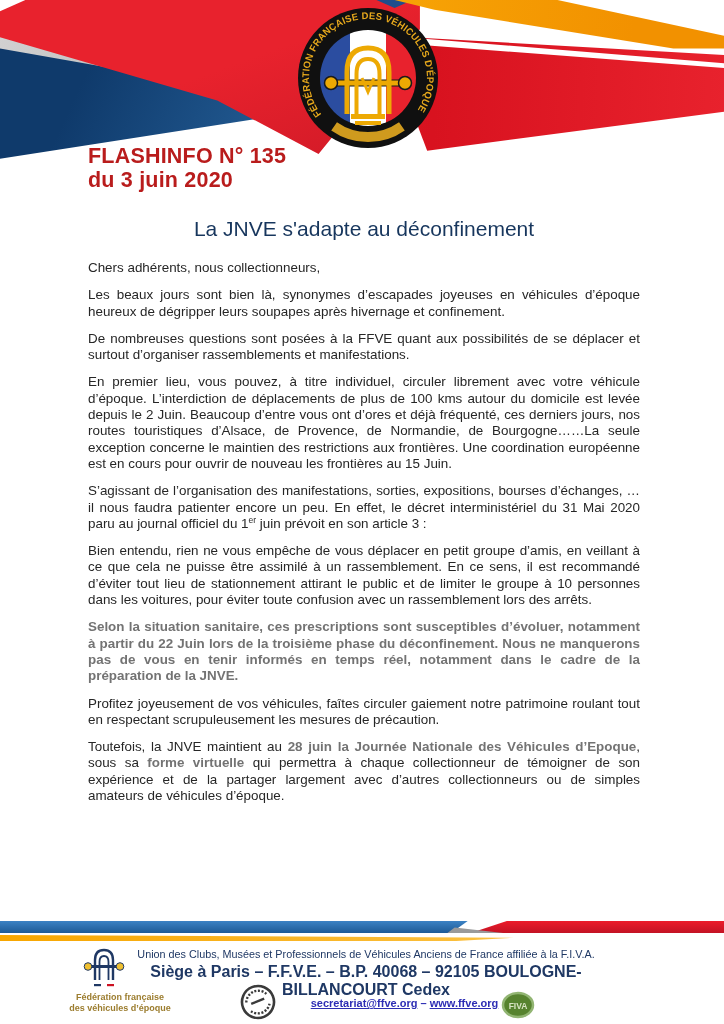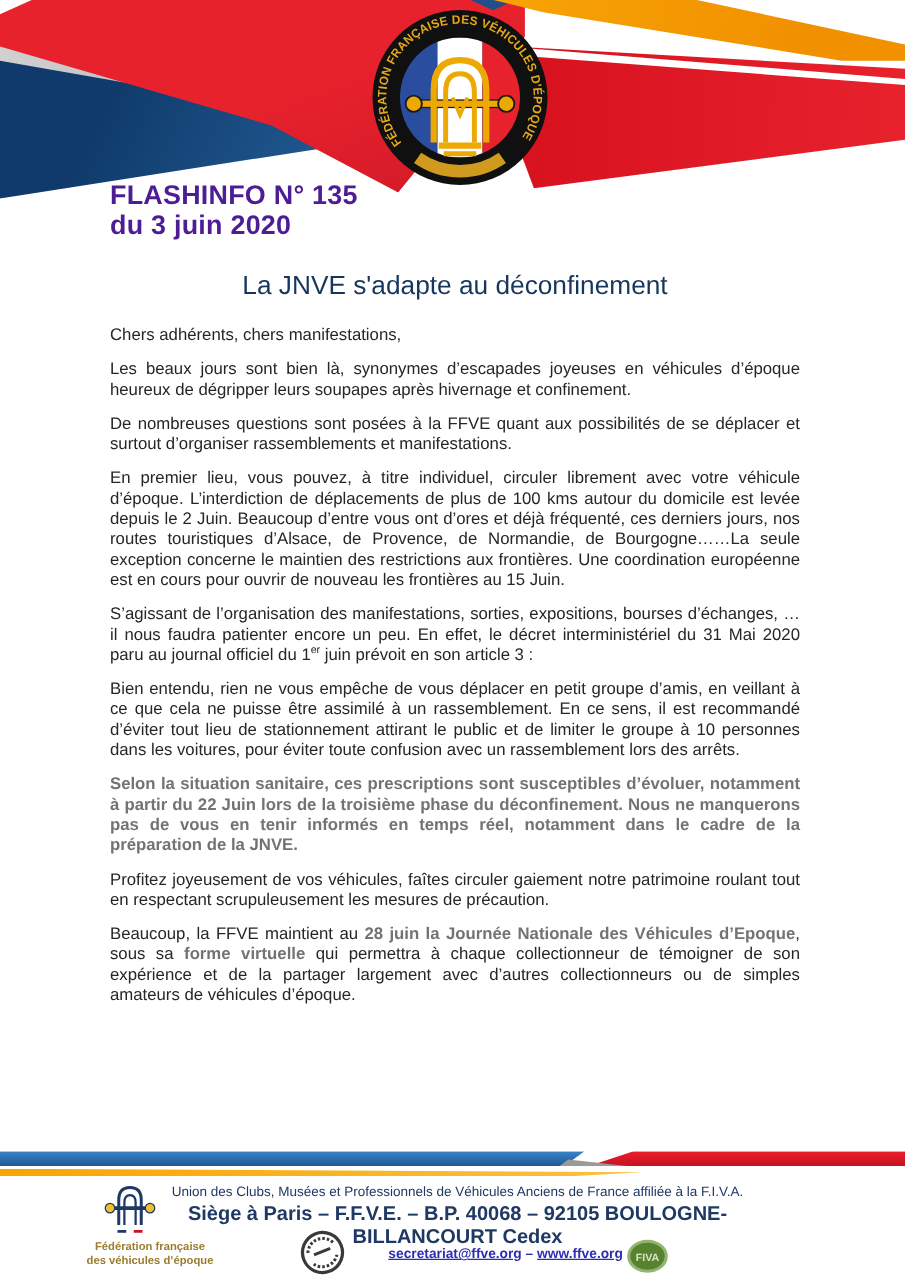--- a/index.html
+++ b/index.html
@@ -17,21 +17,21 @@
      clip-path:polygon(0 30%,46% 66%,0 98%);}
   .sh-blue-sliver{background:#1f4e8c;clip-path:polygon(52% 0,57% 0,54.5% 5%);}
   .sh-gold-right{background:linear-gradient(100deg,#ffc20e,#f29100 85%);
      clip-path:polygon(54.5% 0,77% 0,100% 22%,100% 30%,93% 30%,60% 6%);}
   .sh-red-right{background:linear-gradient(92deg,#e8222d 10%,#d8121f 60%,#e8222d);
      clip-path:polygon(53% 22%,100% 34%,100% 69%,59% 93%);}
   .sh-white-streak{background:#ffffff;clip-path:polygon(56% 23%,100% 39%,100% 42%,56% 27%);}
   .logo{position:absolute;left:296px;top:6px;width:144px;height:144px;}
 
   
-  .flash{position:absolute;left:88px;top:144px;color:#4c1d95;font-size:21.5px;
+  .flash{position:absolute;left:88px;top:144px;color:#b91c1c;font-size:21.5px;
          font-weight:bold;line-height:24px;letter-spacing:.2px;}
   .content{position:absolute;left:88px;top:216px;width:552px;color:#262626;
            font-size:13.4px;line-height:16.3px;text-align:justify;}
   .title{color:#17365d;font-size:21px;line-height:26px;font-weight:normal;
          text-align:center;margin:0 0 18px 0;}
   .content p{margin:0 0 11px 0;}
   .b{font-weight:bold;}
   .blue{color:#737373;font-weight:bold;}
   sup{font-size:8.5px;line-height:0;}
 
@@ -102,38 +102,38 @@
   </div>
 
   <div class="flash">
     <div>FLASHINFO N° 135</div>
     <div>du 3 juin 2020</div>
   </div>
 
   <div class="content">
     <h1 class="title">La JNVE s'adapte au déconfinement</h1>
 
-    <p>Chers adhérents, chers manifestations,</p>
+    <p>Chers adhérents, nous collectionneurs,</p>
 
     <p>Les beaux jours sont bien là, synonymes d’escapades joyeuses en véhicules d’époque heureux de dégripper leurs soupapes après hivernage et confinement.</p>
 
     <p>De nombreuses questions sont posées à la FFVE quant aux possibilités de se déplacer et surtout d’organiser rassemblements et manifestations.</p>
 
     <p>En premier lieu, vous pouvez, à titre individuel, circuler librement avec votre véhicule d’époque. L’interdiction de déplacements de plus de 100 kms autour du domicile est levée depuis le 2 Juin. Beaucoup d’entre vous ont d’ores et déjà fréquenté, ces derniers jours, nos routes touristiques d’Alsace, de Provence, de Normandie, de Bourgogne……La seule exception concerne le maintien des restrictions aux frontières. Une coordination européenne est en cours pour ouvrir de nouveau les frontières au 15 Juin.</p>
 
     <p><span>S’agissant de l’organisation des manifestations, sorties, expositions, bourses d’échanges, … il nous faudra patienter encore un peu. En effet, le décret interministériel du 31 Mai 2020 paru au journal officiel du 1</span><sup>er</sup><span> juin prévoit en son article 3 :</span></p>
 
 
     <p>Bien entendu, rien ne vous empêche de vous déplacer en petit groupe d’amis, en veillant à ce que cela ne puisse être assimilé à un rassemblement. En ce sens, il est recommandé d’éviter tout lieu de stationnement attirant le public et de limiter le groupe à 10 personnes dans les voitures, pour éviter toute confusion avec un rassemblement lors des arrêts.</p>
 
     <p class="blue">Selon la situation sanitaire, ces prescriptions sont susceptibles d’évoluer, notamment à partir du 22 Juin lors de la troisième phase du déconfinement. Nous ne manquerons pas de vous en tenir informés en temps réel, notamment dans le cadre de la préparation de la JNVE.</p>
 
     <p>Profitez joyeusement de vos véhicules, faîtes circuler gaiement notre patrimoine roulant tout en respectant scrupuleusement les mesures de précaution.</p>
 
-    <p><span>Beaucoup, la FFVE maintient au </span><span class="blue">28 juin la Journée Nationale des Véhicules d’Epoque</span><span>, sous sa </span><span class="blue">forme virtuelle</span><span> qui permettra à chaque collectionneur de témoigner de son expérience et de la partager largement avec d’autres collectionneurs ou de simples amateurs de véhicules d’époque.</span></p>
+    <p><span>Toutefois, la JNVE maintient au </span><span class="blue">28 juin la Journée Nationale des Véhicules d’Epoque</span><span>, sous sa </span><span class="blue">forme virtuelle</span><span> qui permettra à chaque collectionneur de témoigner de son expérience et de la partager largement avec d’autres collectionneurs ou de simples amateurs de véhicules d’époque.</span></p>
   </div>
 
   <div class="fstripe fs-blue"></div>
   <div class="fstripe fs-red"></div>
   <div class="fstripe fs-gray"></div>
   <div class="fstripe fs-gold"></div>
 
   <div class="f-org f-org1">Union des Clubs, Musées et Professionnels de Véhicules Anciens de France affiliée à la F.I.V.A.</div>
   <div class="f-org f-org2">Siège à Paris – F.F.V.E. – B.P. 40068 – 92105 BOULOGNE-BILLANCOURT Cedex</div>
 

